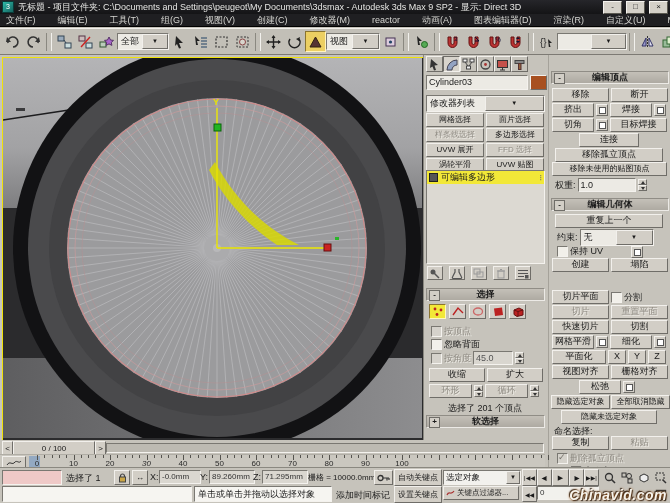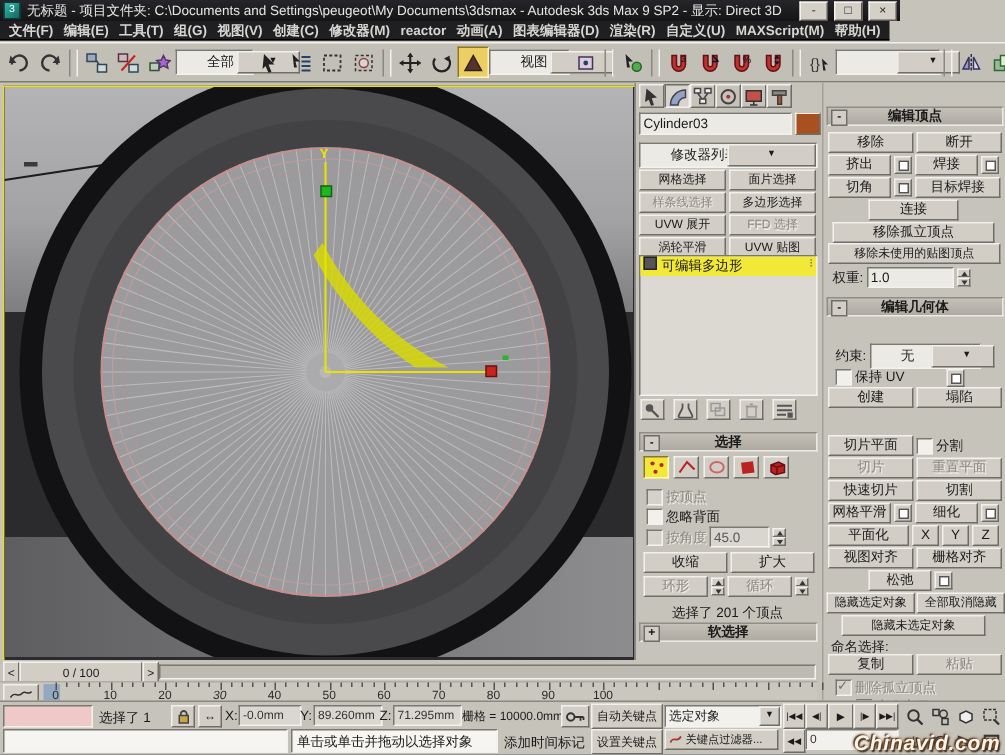--- a/index.html
+++ b/index.html
@@ -1,39 +1,39 @@
 <!DOCTYPE html>
 <html><head>
 <meta charset="utf-8">
 <style>
   html,body{margin:0;padding:0;background:#555;}
   #root{position:relative;width:670px;height:503px;background:#c6c3bb;
         font-family:"Liberation Sans","DejaVu Sans",sans-serif;font-size:9px;color:#1a1a1a;
         overflow:hidden;user-select:none;}
   
-  #titlebar{position:absolute;left:0;top:0;width:600px;height:14px;
+  #titlebar{position:absolute;left:0;top:0;width:670px;height:14px;
             background:linear-gradient(#26262a,#141416);display:flex;align-items:center;gap:4px;padding:0 2px;box-sizing:border-box;}
   #appicon{width:10px;height:10px;background:linear-gradient(135deg,#2fb9a8,#14635f);border:1px solid #0b3a38;
            color:#fff;font-size:7px;line-height:9px;text-align:center;flex:none;}
   #titletext{color:#e6e6e4;font-size:9px;white-space:nowrap;overflow:hidden;flex:1;}
   .winbtn{width:17px;height:11px;background:#d4d0c8;border:1px solid;border-color:#f4f2ee #5a5850 #5a5850 #f4f2ee;
           font-size:8px;line-height:9px;text-align:center;color:#222;flex:none;}
-  #menubar{position:absolute;left:0;top:14px;width:593px;height:13px;background:#1f1f22;
-           display:flex;align-items:center;gap:7px;padding:0 6px;box-sizing:border-box;border-bottom:1px solid #000;font-weight:bold;}
+  #menubar{position:absolute;left:0;top:14px;width:670px;height:13px;background:#1f1f22;
+           display:flex;align-items:center;gap:22px;padding:0 6px;box-sizing:border-box;border-bottom:1px solid #000;}
   .mi{color:#d6d6d2;font-size:9px;white-space:nowrap;}
   
   #toolbar{position:absolute;left:0;top:28px;width:670px;height:27px;background:#c2bfb7;
            border-top:1px solid #f0efeb;border-bottom:1px solid #7d7a74;display:flex;align-items:center;padding:0 2px;box-sizing:border-box;}
   .tb{width:19px;height:19px;flex:none;display:flex;align-items:center;justify-content:center;
       border:1px solid transparent;}
   .tb.on{background:#eccf62;border:1px solid;border-color:#8a7430 #fff3c0 #fff3c0 #8a7430;}
   .tbsep{width:4px;height:18px;flex:none;border-left:1px solid #8a8880;border-right:1px solid #f2f1ed;margin:0 2px;}
   .ddbox{height:15px;background:#eceae4;border:1px solid;border-color:#7a7872 #f4f2ee #f4f2ee #7a7872;
          display:flex;align-items:center;flex:none;font-size:9px;}
-  .ddbox span{flex:1;padding:0 20px;white-space:nowrap;overflow:hidden;}
+  .ddbox span{flex:1;padding:0 3px;white-space:nowrap;overflow:hidden;}
   .ddarrow{width:12px;height:13px;background:#d2cec6;border:1px solid;border-color:#f2f0ec #6f6d68 #6f6d68 #f2f0ec;
            font-size:6px;line-height:12px;text-align:center;flex:none;}
   
   #viewport{position:absolute;left:2px;top:57px;width:421px;height:382px;border:1px solid #f0e208;background:#2b2b2d;}
   #viewport svg{display:block;}
   #spokes line{stroke:#d6d6d8;stroke-width:.7;opacity:.55;}
   #spokes circle.ring{fill:none;}
   #spokes circle.r0{stroke:#d08a8a;stroke-width:1.1;}
   #spokes circle.r1{stroke:#c99a9c;stroke-width:.8;opacity:.85;}
   #spokes circle.r2{stroke:#b79092;stroke-width:.8;opacity:.6;}
@@ -71,21 +71,21 @@
           position:relative;flex:none;box-sizing:border-box;}
   .setbox::after{content:"";position:absolute;left:2px;top:2px;width:5px;height:5px;background:#fff;border:1px solid #555;}
   .row{position:absolute;display:flex;align-items:center;gap:2px;}
   .tab{width:17px;height:16px;background:#c6c3bb;border:1px solid;border-color:#f2f0ec #6f6d68 #6f6d68 #f2f0ec;
        display:flex;align-items:center;justify-content:center;box-sizing:border-box;}
   .tab.on{background:#d8d4cc;border-color:#6f6d68 #f2f0ec #f2f0ec #6f6d68;}
   .sub{width:17px;height:15px;background:#d2cec6;border:1px solid;border-color:#f2f0ec #6f6d68 #6f6d68 #f2f0ec;
        display:flex;align-items:center;justify-content:center;box-sizing:border-box;}
   .sub.on{background:#f2e838;border-color:#8a7430 #fff8c0 #fff8c0 #8a7430;}
   #stackbox{position:absolute;background:#dcd9d2;border:1px solid;border-color:#7a7872 #f4f2ee #f4f2ee #7a7872;}
-  #stackrow{height:13px;background:#f2e838;display:flex;align-items:flex-start;gap:3px;padding:0 2px;font-size:9px;white-space:nowrap;}
+  #stackrow{height:13px;background:#f2e838;display:flex;align-items:center;gap:3px;padding:0 2px;font-size:9px;white-space:nowrap;}
   
   #trackrow{position:absolute;left:0;top:440px;width:545px;height:14px;background:#c6c3bb;}
   #rulerrow{position:absolute;left:0;top:454px;width:545px;height:13px;background:#cac7bf;border-top:1px solid #b0ada5;}
   .rlab{position:absolute;top:4px;transform:translateX(-50%);font-size:8px;color:#2a2a2a;}
   .rtick{position:absolute;top:0;width:1px;height:3px;background:#55534e;}
   .rtick.maj{height:5px;}
   #frame0{position:absolute;left:29px;top:1px;width:11px;height:11px;background:#93a9c2;border:1px solid #5f7florida;}
   
   #statusbar{position:absolute;left:0;top:467px;width:670px;height:36px;background:#c6c3bb;border-top:1px solid #8a8880;}
   .mini{position:absolute;border:1px solid;border-color:#7a7872 #f4f2ee #f4f2ee #7a7872;}
@@ -626,20 +626,23 @@
         <span class="lbl">权重:</span>
         <span class="sunken" style="width:52px;height:12px;line-height:12px;padding:0 2px">1.0</span>
         <span class="spin">
             <i class="up"></i>
             <i class="dn"></i>
           </span>
       </div>
       <div class="rollhdr" style="left:2px;top:143px;width:116px">
         <span class="pm">-</span><span>编辑几何体</span>
       </div>
+      <div class="row" style="left:6px;top:159px">
+        <div class="btn" style="width:106px">重复上一个</div>
+      </div>
       <div class="row" style="left:8px;top:174px">
         <span class="lbl">约束:</span>
         <div class="ddbox" style="width:72px">
           <span>无</span>
           <span class="ddarrow">▼</span>
         </div>
       </div>
       <div class="row" style="left:8px;top:190px">
         <span class="chk"></span>
         <span class="lbl">保持 UV</span>

